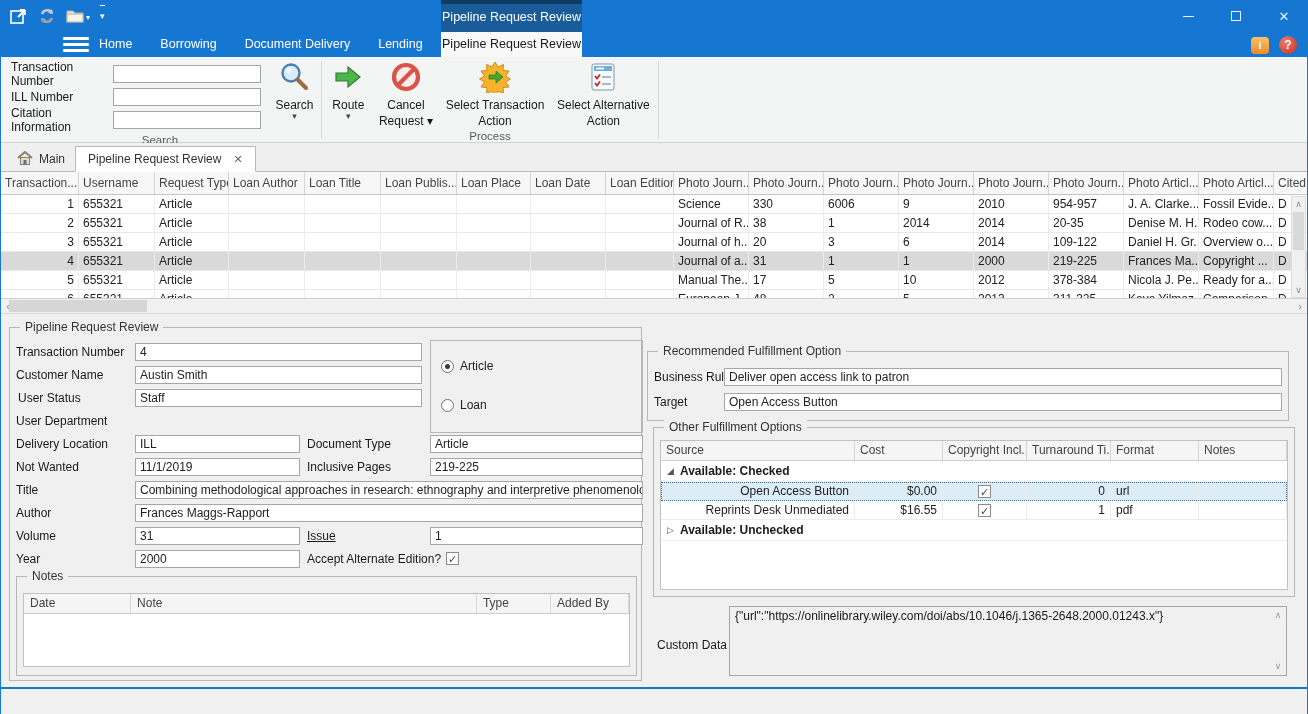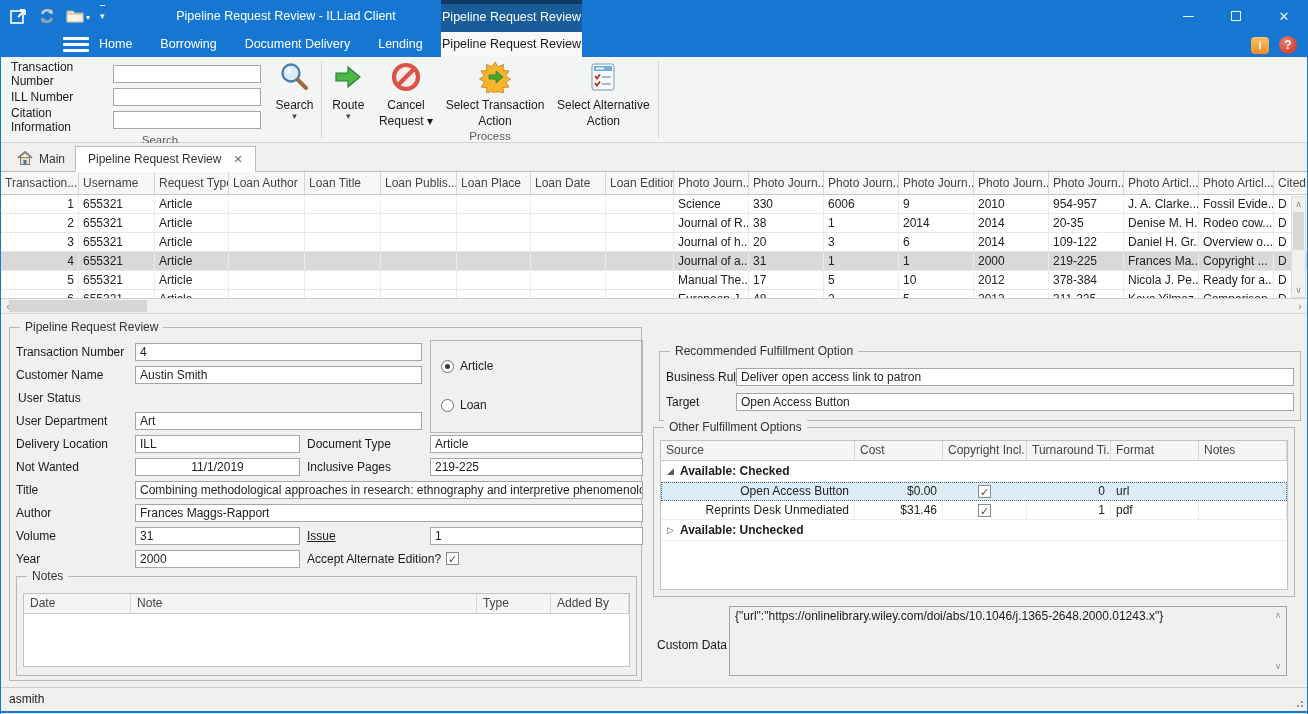--- a/index.html
+++ b/index.html
@@ -142,21 +142,20 @@
       </span>
       <span class="qbtn">
         <svg width="24" height="18" viewBox="0 0 24 18">
             <path d="M1 4 h6 l2 2 h8 v9 h-16 z" fill="#e8e2d2" stroke="#b9b3a2"></path>
             <rect x="1" y="7" width="16" height="8" fill="#f7f3e6" stroke="#b9b3a2"></rect>
             <text x="20" y="13" fill="#fff" font-size="8">▾</text>
           </svg>
       </span>
       <span class="qbtn" style="color:#fff;font-size:9px;border-top:1px solid #fff;line-height:9px;">▾</span>
     </div>
-    <div class="title-text">Pipeline Request Review - ILLiad Client</div>
     <div class="ctx-tab">Pipeline Request Review</div>
     <div class="winbtns">
       <span class="winbtn">
           <span class="wb-min"></span>
         </span>
       <span class="winbtn">
           <span class="wb-max"></span>
         </span>
       <span class="winbtn">✕</span>
     </div>
@@ -444,42 +443,42 @@
     <div class="groupbox" style="left:8px; top:13px; width:633px; height:354px;">
       <span class="gb-label">Pipeline Request Review</span>
 
       <span class="dlabel" style="left:6px; top:15px;">Transaction Number</span>
       <div class="dfield" style="left:125px; top:15px; width:287px;">4</div>
 
       <span class="dlabel" style="left:6px; top:38px;">Customer Name</span>
       <div class="dfield" style="left:125px; top:38px; width:287px;">Austin Smith</div>
 
       <span class="dlabel" style="left:8px; top:61px;">User Status</span>
+      <div class="dfield" style="left:125px; top:61px; width:287px;">Staff</div>
 
       <span class="dlabel" style="left:6px; top:84px;">User Department</span>
-      <div class="dfield" style="left:125px; top:84px; width:287px;">Art</div>
 
       <div class="radiobox" style="left:420px; top:12px; width:213px; height:93px;">
         <span class="radio" style="left:10px; top:18px;">
           <span class="rdot on"></span>
           <span>Article</span>
         </span>
         <span class="radio" style="left:10px; top:57px;">
           <span class="rdot"></span>
           <span>Loan</span>
         </span>
       </div>
 
       <span class="dlabel" style="left:6px; top:107px;">Delivery Location</span>
       <div class="dfield" style="left:125px; top:107px; width:165px;">ILL</div>
       <span class="dlabel" style="left:297px; top:107px;">Document Type</span>
       <div class="dfield" style="left:420px; top:107px; width:213px;">Article</div>
 
       <span class="dlabel" style="left:6px; top:130px;">Not Wanted</span>
-      <div class="dfield" style="left:125px; top:130px; width:165px;text-align:center;">11/1/2019</div>
+      <div class="dfield" style="left:125px; top:130px; width:165px;">11/1/2019</div>
       <span class="dlabel" style="left:297px; top:130px;">Inclusive Pages</span>
       <div class="dfield" style="left:420px; top:130px; width:213px;">219-225</div>
 
       <span class="dlabel" style="left:6px; top:153px;">Title</span>
       <div class="dfield" style="left:125px; top:153px; width:508px;">Combining methodological approaches in research: ethnography and interpretive phenomenology</div>
 
       <span class="dlabel" style="left:6px; top:176px;">Author</span>
       <div class="dfield" style="left:125px; top:176px; width:508px;">Frances Maggs-Rapport</div>
 
       <span class="dlabel" style="left:6px; top:199px;">Volume</span>
@@ -500,21 +499,21 @@
               <div class="n-cell" style="width:356px">Note</div>
               <div class="n-cell" style="width:76px">Type</div>
               <div class="n-cell" style="width:80px">Added By</div>
             </div>
         </div>
       </div>
     </div>
 
     <div style="position:absolute; left:646px; top:0; width:662px; height:373px;">
 
-      <div class="groupbox" style="left:12px; top:37px; width:642px; height:70px;">
+      <div class="groupbox" style="left:0; top:37px; width:642px; height:70px;">
         <span class="gb-label">Recommended Fulfillment Option</span>
         <span class="dlabel" style="left:6px; top:16px;">Business Rule</span>
         <div class="dfield" style="left:76px; top:16px; width:558px;">Deliver open access link to patron</div>
         <span class="dlabel" style="left:6px; top:41px;">Target</span>
         <div class="dfield" style="left:76px; top:41px; width:558px;">Open Access Button</div>
       </div>
 
       <div class="groupbox" style="left:6px; top:113px; width:642px; height:170px;">
         <span class="gb-label">Other Fulfillment Options</span>
         <div class="f-table">
@@ -533,21 +532,21 @@
             <div class="f-row fsel">
               <div class="f-cell r" style="width:194px">Open Access Button</div>
               <div class="f-cell r" style="width:88px">$0.00</div>
               <div class="f-cell c" style="width:84px"><span class="cbox">✓</span></div>
               <div class="f-cell r" style="width:84px">0</div>
               <div class="f-cell" style="width:88px">url</div>
               <div class="f-cell" style="width:88px"></div>
             </div>
             <div class="f-row">
               <div class="f-cell r" style="width:194px">Reprints Desk Unmediated</div>
-              <div class="f-cell r" style="width:88px">$31.46</div>
+              <div class="f-cell r" style="width:88px">$16.55</div>
               <div class="f-cell c" style="width:84px"><span class="cbox">✓</span></div>
               <div class="f-cell r" style="width:84px">1</div>
               <div class="f-cell" style="width:88px">pdf</div>
               <div class="f-cell" style="width:88px"></div>
             </div>
             <div class="f-grouprow">
               <span class="garrow">▷</span>
               <span>Available: Unchecked</span>
             </div>
           </div>
@@ -555,18 +554,14 @@
 
       <span class="dlabel" style="left:10px; top:322px;">Custom Data</span>
       <div class="customdata">
         <textarea readonly="" style="">{"url":"https://onlinelibrary.wiley.com/doi/abs/10.1046/j.1365-2648.2000.01243.x"}</textarea>
         <span class="cd-arrow" style="top:4px;">∧</span>
         <span class="cd-arrow" style="bottom:5px;">∨</span>
       </div>
     </div>
   </div>
 
-  <div class="statusbar">
-    <span class="status-user">asmith</span>
-    <span class="grip"></span>
-  </div>
   <div class="bottomline"></div>
 </div>
 
 </body></html>

